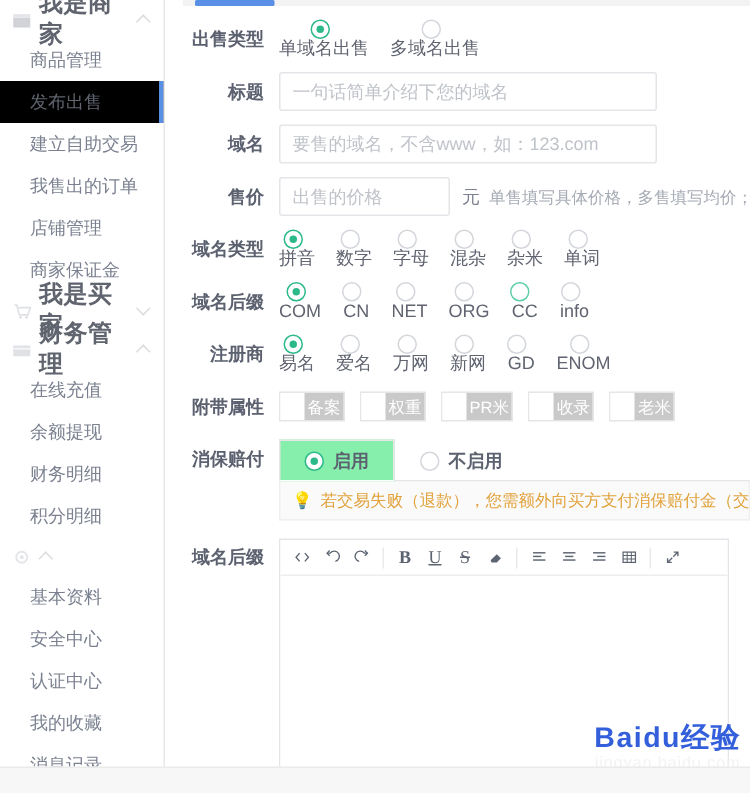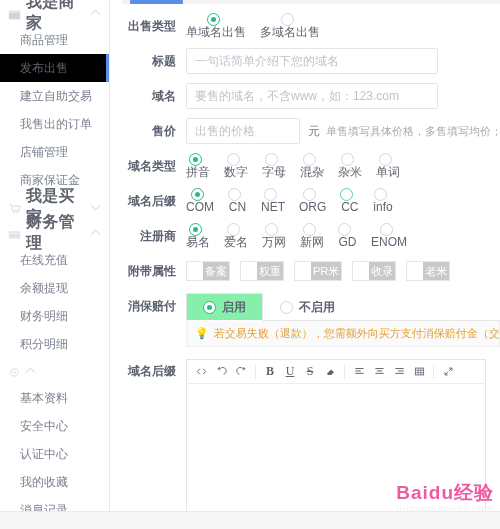--- a/index.html
+++ b/index.html
@@ -251,21 +251,21 @@
   
   .watermark {
     position: absolute; right: 6px; bottom: 14px;
     text-align: center;
     pointer-events: none;
     user-select: none;
     opacity: .9;
   }
   .wm-main {
     font-size: 19px; font-weight: bold;
-    color: #ec4899;
+    color: #1d4ed8;
     letter-spacing: 1px;
     line-height: 20px;
   }
   .wm-sub {
     font-size: 11px;
     color: #f2f2f2;
     letter-spacing: .5px;
   }
 
   .footer-line {

